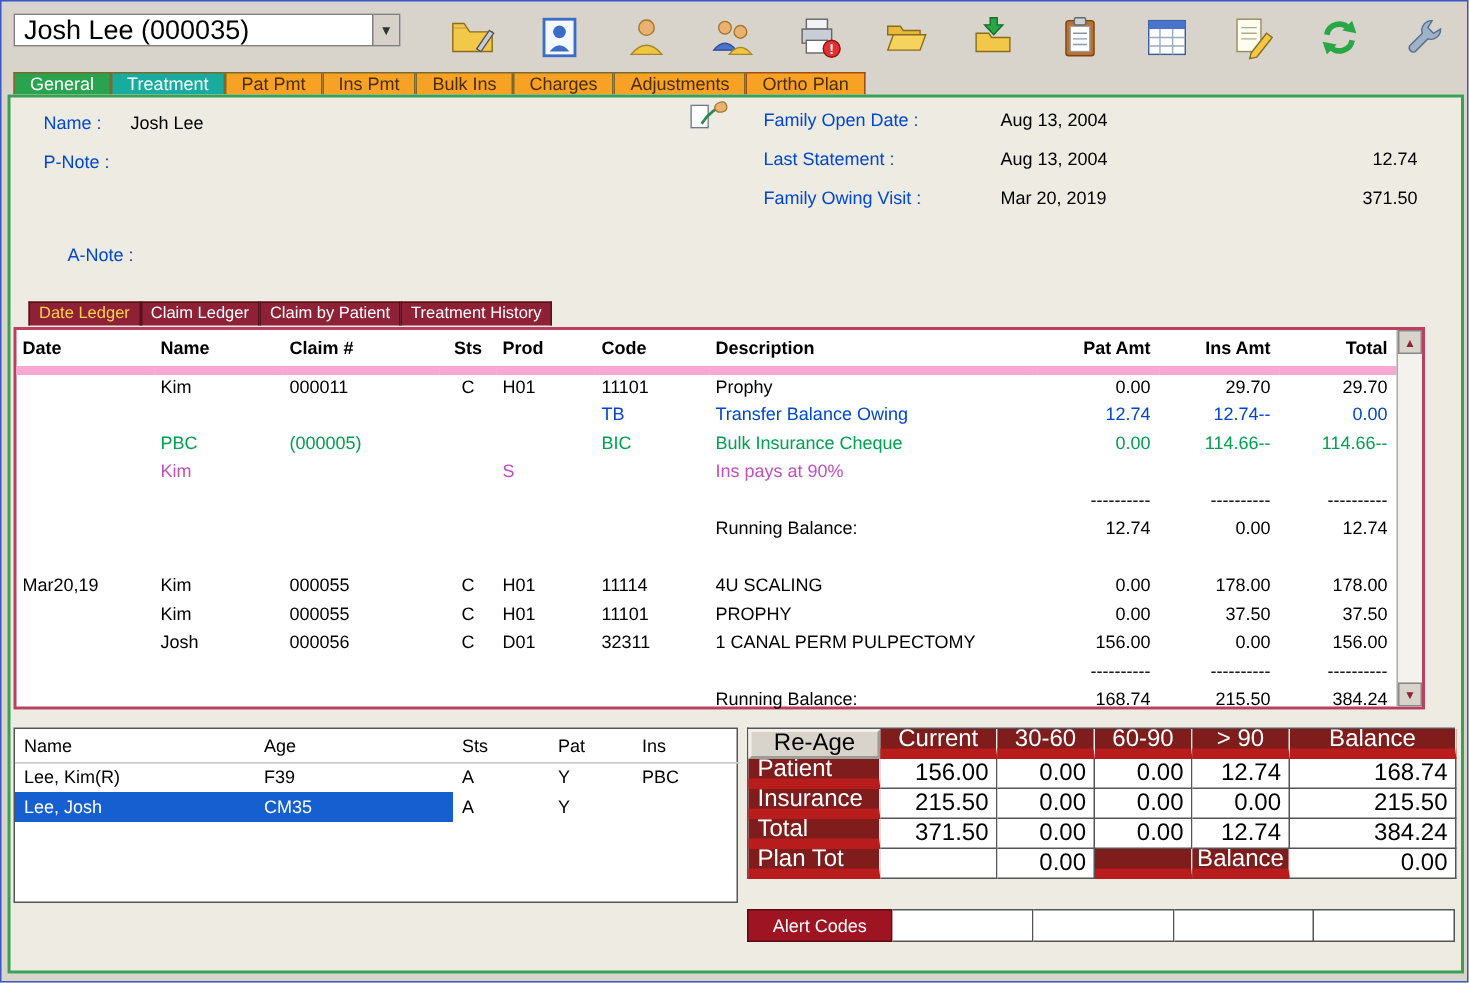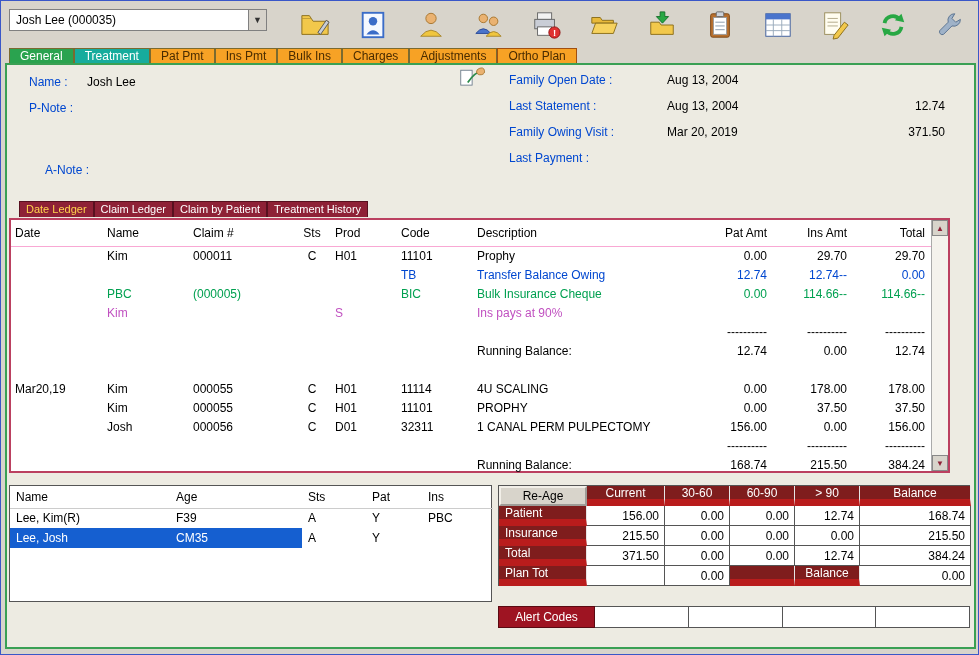--- a/index.html
+++ b/index.html
@@ -2,21 +2,21 @@
 <html><head>
 <meta charset="utf-8">
 <style>
   *{box-sizing:border-box;margin:0;padding:0}
   html,body{background:#9aa0a8}
   body{font-family:"Liberation Sans","DejaVu Sans",sans-serif}
   .window{position:relative;width:979px;height:655px;background:#d8d4cb;border:1px solid #3a57c8;overflow:hidden}
 
   
   .select{position:absolute;left:8px;top:8px;width:258px;height:22px;background:#fff;border:1px solid #808080;display:flex;align-items:center;cursor:pointer}
-  .select .txt{flex:1;padding-left:6px;font-size:12px;color:#000;white-space:nowrap;overflow:hidden}
+  .select .txt{flex:1;padding-left:6px;font-size:18px;color:#000;white-space:nowrap;overflow:hidden}
   .select .btn{width:18px;height:100%;background:#d6d2ca;border-left:1px solid #808080;display:flex;align-items:center;justify-content:center;font-size:9px;color:#333}
   .icons{position:absolute;left:298px;top:4px;width:668px;height:40px;display:flex;align-items:center;justify-content:space-between}
   .icon{width:32px;height:32px;display:flex;align-items:center;justify-content:center;cursor:pointer}
 
   
   .main-tabs{position:absolute;left:8px;top:47px;display:flex;height:15px}
   .tab{font-size:12px;line-height:12px;padding:1px 10px;border:1px solid #7a6a30;border-bottom:none;color:#fff;cursor:pointer;white-space:nowrap}
   .t-green{background:#2aa34f}
   .t-teal{background:#17ac9d}
   .t-orange{background:#f7a225;color:#4a2c00}
@@ -36,21 +36,21 @@
   .hand{position:absolute;left:452px;top:0}
 
   
   .ledger-tabs{position:absolute;left:12px;top:136px;display:flex}
   .ltab{font-size:11px;line-height:13px;padding:1px 6px;background:#8e2136;color:#fff;border:1px solid #58101f;border-bottom:none;cursor:pointer;white-space:nowrap}
   .ltab.active{color:#ffd34d}
 
   
   .ledger-box{position:absolute;left:2px;top:153px;width:941px;height:255px;background:#fff;border:2px solid #bb4060}
   .ledger-table{border-collapse:collapse;table-layout:fixed;width:920px;font-size:12px}
-  .ledger-table th{font-weight:normal;text-align:left;height:26px;border-bottom:1px solid #f9a8d4;padding:5px 4px;vertical-align:middle;white-space:nowrap}
+  .ledger-table th{font-weight:bold;text-align:left;height:26px;border-bottom:6px solid #f9a8d4;padding:5px 4px;vertical-align:middle;white-space:nowrap}
   .ledger-table td{height:19px;padding:0 4px;white-space:nowrap;overflow:hidden}
   .ledger-table th.h-pat,.ledger-table th.h-ins,.ledger-table th.h-total,
   .ledger-table td.cd-pat,.ledger-table td.cd-ins,.ledger-table td.cd-total{text-align:right;padding-right:6px}
   .ledger-table th.h-sts,.ledger-table td.cd-sts{text-align:center}
   tr.c-blue td{color:#0047d0}
   tr.c-green td{color:#00a050}
   tr.c-magenta td{color:#c050c0}
   tr.b td{font-weight:normal}
   .vscroll{position:absolute;right:0;top:0;bottom:0;width:17px;background:#f4f2ec;border-left:1px solid #aaa}
   .varrow{position:absolute;left:0;width:16px;height:16px;background:#d8d4cb;border:1px solid #888;display:flex;align-items:center;justify-content:center;font-size:8px;color:#8e2136;cursor:pointer}
@@ -58,21 +58,21 @@
 
   
   .family-box{position:absolute;left:2px;top:420px;width:483px;height:117px;background:#fff;border:1px solid #555}
   .family-table{border-collapse:collapse;table-layout:fixed;width:100%;font-size:12px}
   .family-table th{font-weight:normal;text-align:left;height:22px;padding:0 6px;border-bottom:1px solid #ccc;white-space:nowrap}
   .family-table td{height:20px;padding:0 6px;white-space:nowrap}
   tr.sel td.hl{background:#155fd0;color:#fff}
 
   
   .aging{position:absolute;left:491px;top:420px;width:472px;display:grid;grid-template-columns:88px 78px 65px 65px 65px 111px;grid-auto-rows:20px;border-top:1px solid #555;border-left:1px solid #555;background:#fff}
-  .ag-cell{font-size:12px;display:flex;align-items:center;border-right:1px solid #555;border-bottom:1px solid #555;overflow:hidden}
+  .ag-cell{font-size:16px;display:flex;align-items:center;border-right:1px solid #555;border-bottom:1px solid #555;overflow:hidden}
   .ag-teal{background:#7f1d1d;color:#fff;border-right:1px solid #e6e6e6;border-bottom:7px solid #b91c1c}
   .ag-head{justify-content:center}
   .ag-label{padding-left:6px}
   .ag-val{background:#fff;color:#000;justify-content:flex-end;padding-right:5px}
   .ag-reage{background:#d8d4cb;color:#000;justify-content:center;border:2px outset #f2efe8;cursor:pointer}
 
   
   .alert-row{position:absolute;left:491px;top:541px;width:472px;height:22px;display:grid;grid-template-columns:97px repeat(4,1fr)}
   .alert-btn{background:#9e1422;color:#fff;font-size:12px;display:flex;align-items:center;justify-content:center;border:1px solid #5a0a12;cursor:pointer;white-space:nowrap}
   .alert-cell{background:#fff;border:1px solid #555;border-left:none}
@@ -214,25 +214,20 @@
         </div>
         <div class="info-row">
           <span class="i-label">Last Statement :</span>
           <span class="i-value">Aug 13, 2004</span>
           <span class="i-amount">12.74</span>
         </div>
         <div class="info-row">
           <span class="i-label">Family Owing Visit :</span>
           <span class="i-value">Mar 20, 2019</span>
           <span class="i-amount">371.50</span>
-        </div>
-        <div class="info-row">
-          <span class="i-label">Last Payment :</span>
-          <span class="i-value"></span>
-          <span class="i-amount"></span>
         </div>
       </div>
 
     <div class="ledger-tabs" id="ledger-tabs">
         <div class="ltab active">Date Ledger</div>
         <div class="ltab">Claim Ledger</div>
         <div class="ltab">Claim by Patient</div>
         <div class="ltab">Treatment History</div>
       </div>
 

